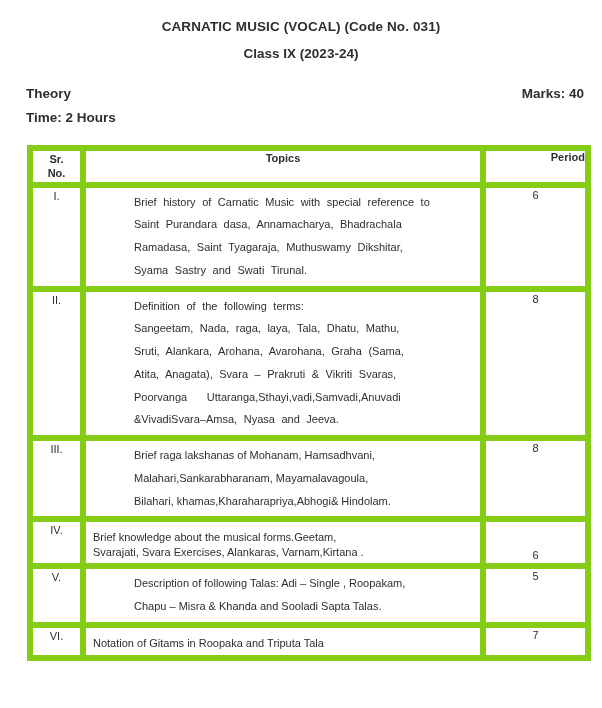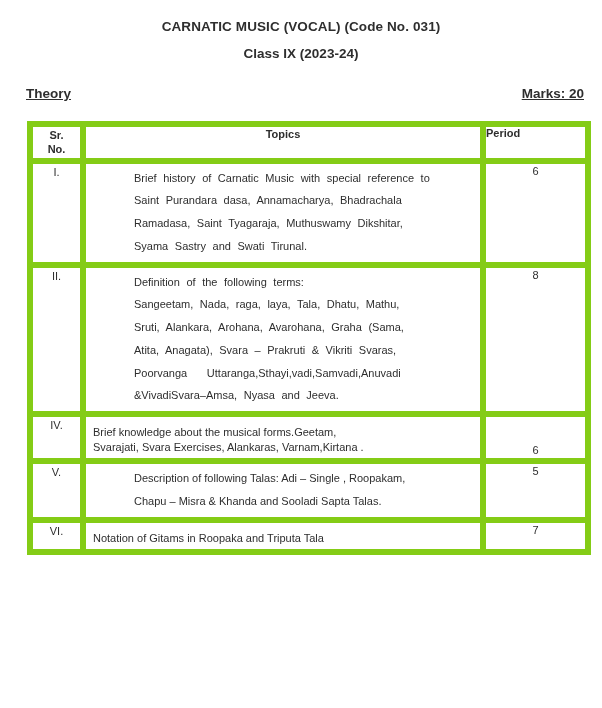--- a/index.html
+++ b/index.html
@@ -24,21 +24,20 @@
     font-size: 13.5px;
     margin-top: 12px;
   }
   .meta-row {
     display: flex;
     justify-content: space-between;
     padding: 0 18px 0 26px;
     margin-top: 25px;
     font-weight: bold;
     font-size: 13.5px;
-    text-decoration: underline;
   }
   .time-row {
     padding-left: 26px;
     margin-top: 9px;
     font-weight: bold;
     font-size: 13.5px;
   }
 
   table.syllabus {
     border-collapse: collapse;
@@ -60,21 +59,21 @@
     padding: 2px 0 1px 0;
   }
   th.col-topics {
     width: 400px;
     text-align: center;
     font-weight: bold;
     padding-top: 1px;
   }
   th.col-period {
     width: 105px;
-    text-align: left;
+    text-align: right;
     font-weight: bold;
     padding-top: 0;
     vertical-align: top;
   }
   td.cell-sr {
     text-align: center;
     padding-top: 2px;
   }
   td.cell-topic {
     padding: 3px 8px 4px 7px;
@@ -94,23 +93,24 @@
 <body>
 
 <div class="page">
 
   <div class="doc-title">CARNATIC MUSIC (VOCAL) (Code No. 031)</div>
 
   <div class="doc-subtitle">Class IX (2023-24)</div>
 
   <div class="meta-row">
     <span>Theory</span>
-    <span>Marks: 20</span>
+    <span>Marks: 40</span>
   </div>
 
+  <div class="time-row">Time: 2 Hours</div>
 
   <table class="syllabus">
     <colgroup>
       <col style="width:53px">
       <col style="width:400px">
       <col style="width:105px">
     </colgroup>
     <thead>
       <tr>
         <th class="col-sr">Sr.
@@ -134,20 +134,27 @@
     <td class="cell-sr">II.</td>
     <td class="cell-topic double wide-gaps">Definition of the following terms:
 Sangeetam, Nada, raga, laya, Tala, Dhatu, Mathu,
 Sruti, Alankara, Arohana, Avarohana, Graha (Sama,
 Atita, Anagata), Svara – Prakruti &amp; Vikriti Svaras,
 Poorvanga   Uttaranga,Sthayi,vadi,Samvadi,Anuvadi
 &amp;VivadiSvara–Amsa, Nyasa and Jeeva.</td>
     <td class="cell-period">8</td>
   </tr>
 
+  <tr>
+    <td class="cell-sr">III.</td>
+    <td class="cell-topic double">Brief raga lakshanas of Mohanam, Hamsadhvani,
+Malahari,Sankarabharanam, Mayamalavagoula,
+Bilahari, khamas,Kharaharapriya,Abhogi&amp; Hindolam.</td>
+    <td class="cell-period">8</td>
+  </tr>
 
   <tr>
     <td class="cell-sr">IV.</td>
     <td class="cell-topic single">Brief knowledge about the musical forms.Geetam,
 Svarajati, Svara Exercises, Alankaras, Varnam,Kirtana .</td>
     <td class="cell-period align-bottom">6</td>
   </tr>
 
   <tr>
     <td class="cell-sr">V.</td>

